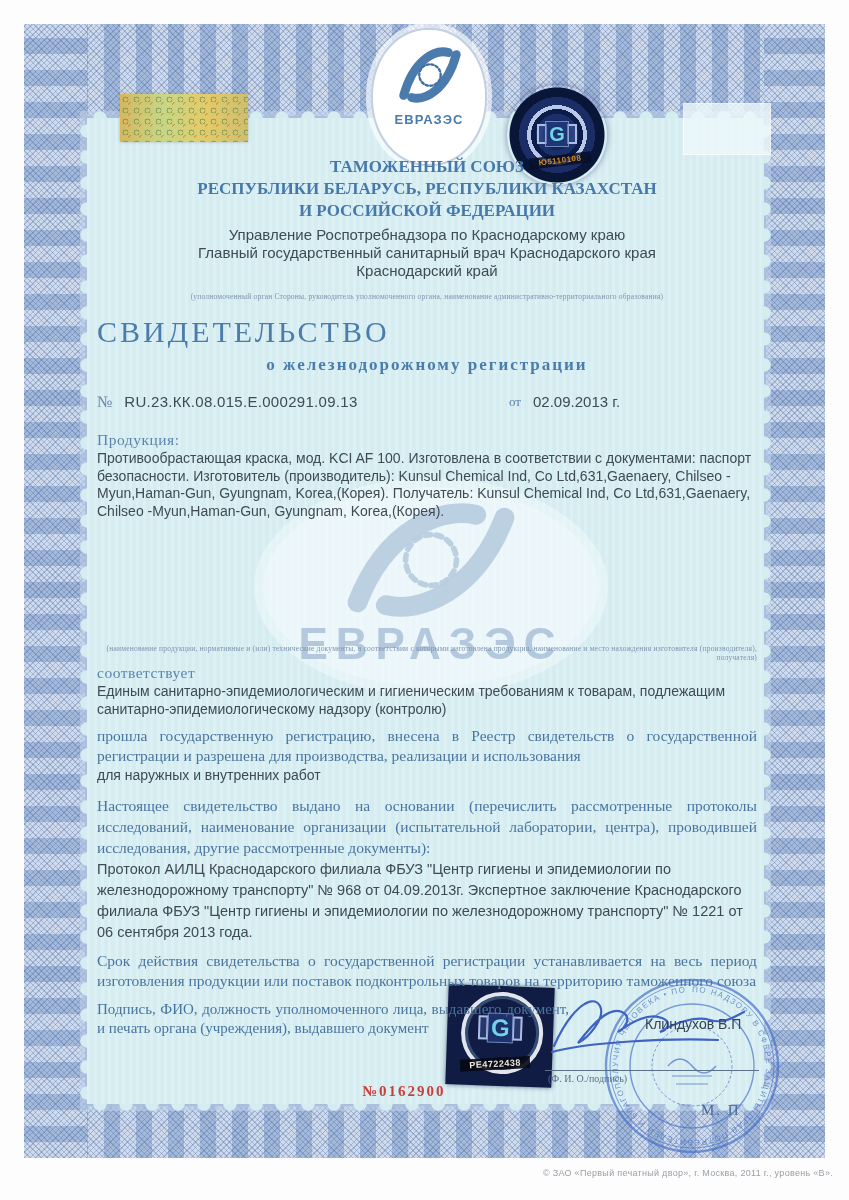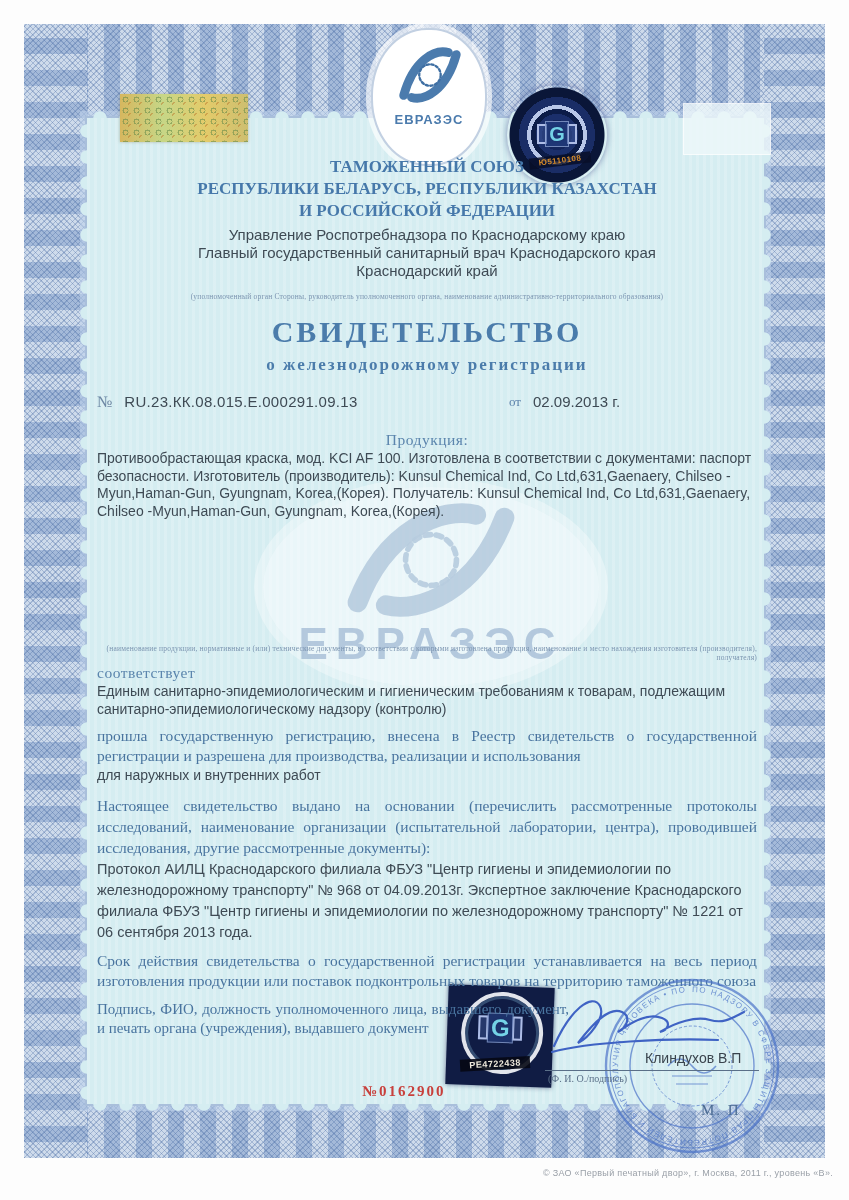--- a/index.html
+++ b/index.html
@@ -79,43 +79,43 @@
   .holo-num-bottom{position:absolute;left:14px;top:72px;width:70px;transform:rotate(-5deg);
     font-family:"Liberation Sans",sans-serif;font-size:9px;font-weight:bold;color:#ece7da;
     background:rgba(5,8,20,.9);text-align:center;padding:1px 0;letter-spacing:.5px;}
   
   .content{position:absolute;left:97px;top:118px;width:660px;color:#3e4a54;}
   .union{margin-top:38px;text-align:center;font-weight:bold;font-size:17px;line-height:22px;color:#4678aa;}
   .authority{margin-top:4px;text-align:center;font-family:"Liberation Sans",sans-serif;font-size:15px;line-height:18px;color:#3e4a54;}
   .cap{font-size:7.5px;color:#7b94b0;letter-spacing:.2px;}
   .cap1{margin-top:12px;text-align:center;}
   .cap2{margin-top:124px;text-align:right;margin-left:-6px;}
-  .title{margin-top:14px;text-align:center;font-weight:bold;font-size:30px;letter-spacing:3px;color:#4b7cab;}
+  .title{margin-top:14px;font-weight:normal;font-size:30px;letter-spacing:3px;color:#4b7cab;}
   .subtitle{margin-top:6px;text-align:center;font-weight:bold;font-size:17px;letter-spacing:2px;color:#4b7cab;}
   .numrow{margin-top:18px;position:relative;height:20px;font-size:15px;}
   .numrow .no{color:#6d87a4;font-size:16px;}
   .numrow .num{font-family:"Liberation Sans",sans-serif;color:#3e4a54;margin-left:12px;letter-spacing:.3px;}
   .numrow .ot{position:absolute;left:412px;top:1px;color:#5b82ab;font-size:13px;}
   .numrow .date{position:absolute;left:436px;top:0;font-family:"Liberation Sans",sans-serif;color:#3e4a54;}
   .label-blue{color:#5b85ad;font-size:15.5px;letter-spacing:.5px;}
-  .product-label{margin-top:18px;text-align:center;}
+  .product-label{margin-top:18px;}
   .sans-block{font-family:"Liberation Sans",sans-serif;font-size:14px;line-height:17.5px;color:#3e4a54;}
   .product-text{margin-top:1px;}
   .conforms-label{margin-top:2px;}
   .conforms-text{margin-top:1px;line-height:17.5px;}
   .serif-blue{color:#49749f;font-size:15.5px;line-height:20px;text-align:justify;}
   .registered{margin-top:8px;}
   .usage{margin-top:1px;}
   .basis{margin-top:10px;line-height:21px;}
   .basis-details{margin-top:1px;line-height:21px;font-size:14.5px;}
   .validity{margin-top:8px;line-height:20.5px;}
   .sig-caption{margin-top:8px;width:472px;line-height:19px;font-size:15px;}
   .blank-number{position:absolute;left:362px;top:1083px;font-weight:bold;font-size:15px;letter-spacing:2px;color:#c8403c;}
   
-  .signer-name{position:absolute;left:645px;top:1050px;font-family:"Liberation Sans",sans-serif;font-size:14px;color:#39434d;}
+  .signer-name{position:absolute;left:645px;top:1016px;font-family:"Liberation Sans",sans-serif;font-size:14px;color:#39434d;}
   .fio-line{position:absolute;left:545px;top:1070px;width:214px;border-top:1px solid #5a6f88;}
   .fio-caption{position:absolute;left:548px;top:1073px;font-size:10px;color:#5a6f88;}
   .mp{position:absolute;left:701px;top:1102px;font-size:15px;color:#4a6a92;letter-spacing:2px;}
   .stamp{position:absolute;left:598px;top:972px;opacity:.82;}
   .signature{position:absolute;left:548px;top:988px;}
   
   .footer{position:absolute;right:16px;top:1168px;font-family:"Liberation Sans",sans-serif;font-size:9px;color:#9aa0a8;letter-spacing:.3px;}
 </style>
 </head>
 <body>

